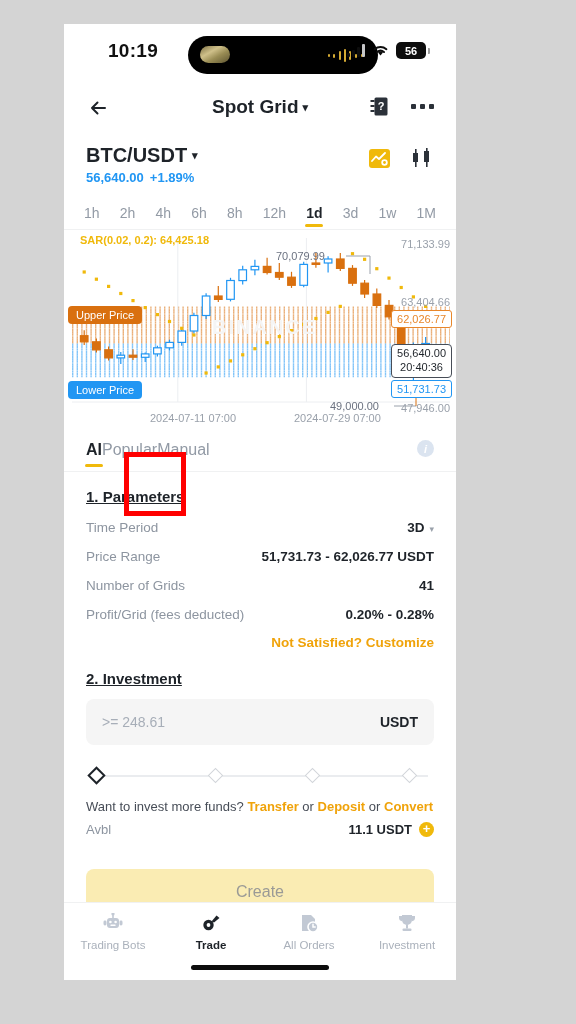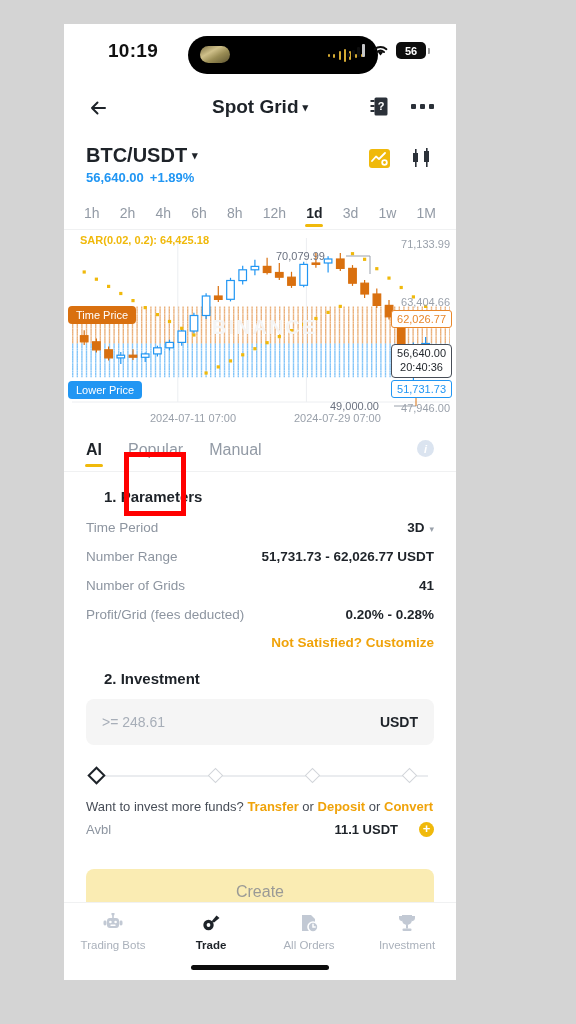--- a/index.html
+++ b/index.html
@@ -124,37 +124,37 @@
     position:absolute; font-size:11px; color:#6b7280; z-index:6; white-space:nowrap;
   }
   .xlab { position:absolute; bottom:2px; font-size:11px; color:#9aa1ab; z-index:6;}
   .watermark {
     position:absolute; left:148px; top:86px; font-size:20px; font-weight:bold;
     color:#f5f5f5; letter-spacing:2px; z-index:1;
   }
 
   
   .stabs {
-    position:relative; display:flex; align-items:center; gap:26px;
+    position:relative; display:flex; align-items:center; 
     padding:14px 22px 0; border-bottom:1px solid #f0f1f2; height:46px;
   }
   .stab { font-size:16px; color:#929aa5; position:relative; padding-bottom:12px; cursor:pointer;}
   .stab.active { color:#1e2329; font-weight:bold;}
   .stab.active::after {
     content:""; position:absolute; left:50%; transform:translateX(-50%); bottom:4px;
     width:18px; height:3px; background:#f0b90b; border-radius:2px;
   }
   .info-ico {
     position:absolute; right:22px; top:14px; width:17px; height:17px; border-radius:50%;
     background:#dbe4f0; color:#fff; font-size:11px; font-weight:bold;
     display:flex; align-items:center; justify-content:center; font-style:italic;
   }
 
   
-  .sec-title { font-size:15px; font-weight:bold; color:#1e2329; padding:16px 40px 8px;}
+  .sec-title { font-size:15px; font-weight:bold; color:#1e2329; padding:16px 22px 8px;text-decoration:underline;}
   .row {
     display:flex; justify-content:space-between; align-items:center;
     padding:7px 22px; font-size:13.5px;gap:10px;
   }
   .row .k { color:#8d95a0;}
   .row .v { color:#1e2329; font-weight:bold;}
   .row .v .caret { color:#9aa1ab; font-size:9px; margin-left:5px; font-weight:normal;}
   .customize {
     text-align:right; padding:6px 22px 4px; font-size:13.5px;
     color:#f0a30a; font-weight:bold; cursor:pointer;
@@ -172,21 +172,21 @@
   .slider .dia {
     position:absolute; top:3px; width:11px; height:11px; border:1.5px solid #d2d5da;
     transform:rotate(45deg); background:#fff;
   }
   .slider .dia.handle { border-color:#1e2329; border-width:2px; width:13px; height:13px; top:2px; cursor:pointer;}
 
   .funds { padding:14px 22px 0; font-size:13px; color:#474d57;}
   .funds a { color:#f0a30a; font-weight:bold; text-decoration:none; cursor:pointer;}
   .avbl { display:flex; justify-content:space-between; align-items:center; padding:8px 22px 0; font-size:13px;}
   .avbl .k { color:#8d95a0;}
-  .avbl .v { color:#1e2329; font-weight:bold; display:flex; align-items:center; gap:21px;}
+  .avbl .v { color:#1e2329; font-weight:bold; display:flex; align-items:center; gap:7px;}
   .plus {
     width:15px; height:15px; border-radius:50%; background:#f0b90b; color:#fff;
     font-size:13px; line-height:13px; text-align:center; font-weight:bold; cursor:pointer;
   }
 
   .create {
     margin:32px 22px 0; height:46px; border-radius:8px; background:#faecb3;
     color:#9a9a96; font-size:16px; display:flex; align-items:center; justify-content:center;
     cursor:pointer;
   }
@@ -457,21 +457,21 @@
     <div class="ylab" style="top:66px">63,404.66</div>
     <div class="ylab" style="top:172px">47,946.00</div>
 
     <div class="pill up" style="top:80px">62,026.77</div>
     <div class="pill low" style="top:150px">51,731.73</div>
     <div class="pill cur" style="top:114px">
       <div>56,640.00</div>
       <div>20:40:36</div>
     </div>
 
-    <div class="tag upper" style="top:76px">Time Price</div>
+    <div class="tag upper" style="top:76px">Upper Price</div>
     <div class="tag lower" style="top:151px">Lower Price</div>
 
     <div class="ann" style="left:212px; top:20px">70,079.99</div>
     <div class="ann" style="left:266px; top:170px">49,000.00</div>
 
     <div class="xlab" style="left:86px">2024-07-11 07:00</div>
     <div class="xlab" style="left:230px">2024-07-29 07:00</div>
   </div>
 
   <div class="stabs">
@@ -481,21 +481,21 @@
     <div class="info-ico">i</div>
   </div>
 
   <div class="sec-title">1. Parameters</div>
 
   <div class="row">
     <span class="k">Time Period</span>
     <span class="v"><span>3D</span><span class="caret">▾</span></span>
   </div>
   <div class="row">
-    <span class="k">Number Range</span>
+    <span class="k">Price Range</span>
     <span class="v">51,731.73 - 62,026.77 USDT</span>
   </div>
   <div class="row">
     <span class="k">Number of Grids</span>
     <span class="v">41</span>
   </div>
   <div class="row">
     <span class="k">Profit/Grid (fees deducted)</span>
     <span class="v">0.20% - 0.28%</span>
   </div>

